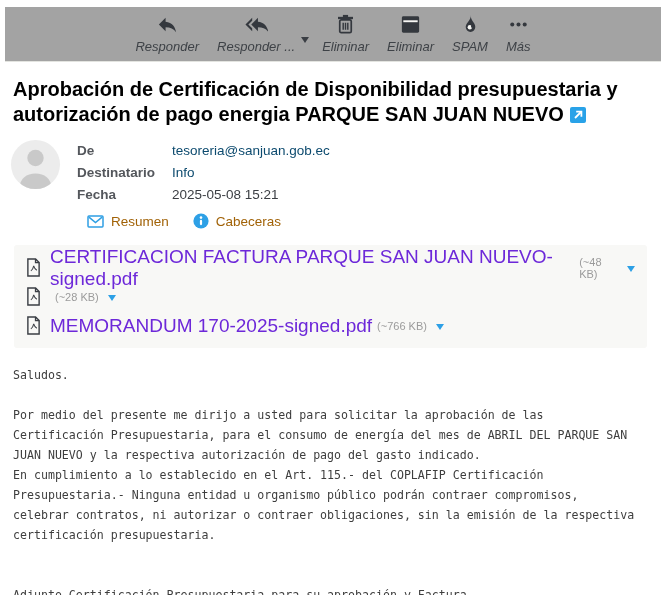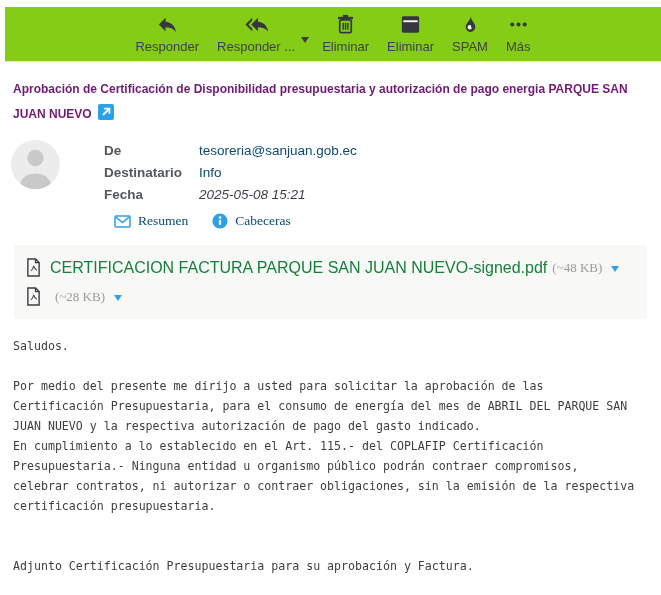--- a/index.html
+++ b/index.html
@@ -4,64 +4,64 @@
 <style>
   * { margin:0; padding:0; box-sizing:border-box; }
   html,body { background:#ffffff; }
   .page {
     position:relative; width:661px; height:595px; overflow:hidden;
     font-family:"Liberation Sans", sans-serif; background:#ffffff;
   }
 
   
   .toolbar {
-    margin:7px 0 0 5px; height:55px; background:#84cc16;
+    margin:7px 0 0 5px; height:55px; background:#a3a3a3;
     border-bottom:1px solid #e3e4e0;
-    display:flex; justify-content:center; align-items:flex-start; padding-top:5px;
+    display:flex; justify-content:center; align-items:flex-start; padding-top:5px;font-style:italic;
   }
   .tb-group { display:flex; align-items:flex-start; }
   .tb-btn { display:flex; flex-direction:column; align-items:center; padding:1px 9px; cursor:pointer; }
   .tb-btn svg { width:23px; height:23px; }
   .tb-label { font-size:13px; color:#3e4247; margin-top:3px; white-space:nowrap; }
   .tb-caret {
     width:0; height:0; border-left:4.5px solid transparent; border-right:4.5px solid transparent;
     border-top:6px solid #3a3e44; margin:25px 4px 0 -3px; cursor:pointer;
   }
 
   
   .subject {
     margin:15px 14px 0 13px; width:645px;
-    font-size:12px; font-weight:bold; color:#701a75; line-height:25px;
+    font-size:20px; font-weight:bold; color:#000000; line-height:25px;
   }
   .extlink {
     display:inline-block; width:16px; height:16px; background:#29a2e8; border-radius:2px;
     vertical-align:-2px; margin-left:6px; cursor:pointer;
   }
   .extlink svg { width:16px; height:16px; display:block; }
 
   
-  .msg-head { display:flex; margin:13px 0 16px 11px;gap:27px; }
+  .msg-head { display:flex; margin:13px 0 16px 11px; }
   .avatar { width:49px; height:49px; border-radius:50%; background:#ececec; overflow:hidden; flex:none; }
   .avatar svg { width:49px; height:49px; display:block; }
   .head-table { margin-left:17px; padding-top:0; }
   .hrow { display:flex; line-height:22px; font-size:13.5px; }
   .hlabel { width:95px; font-weight:bold; color:#54575c; flex:none; }
   .hvalue-link { color:#0c4a6e; text-decoration:none; cursor:pointer; }
-  .hvalue-plain { color:#3b3e43;font-style:italic; }
+  .hvalue-plain { color:#3b3e43; }
   .head-actions { display:flex; margin:7px 0 0 10px; }
   .action-item { display:flex; align-items:center; margin-right:24px; cursor:pointer; }
   .action-item .a-icon { margin-right:7px; display:flex; }
-  .action-label { color:#0c4a6e; font-size:13.5px;font-family:Liberation Serif, serif; }
+  .action-label { color:#a16207; font-size:13.5px; }
 
   
   .attachments { margin:15px 14px 0 14px; background:#f8f8f6; border-radius:3px; padding:8px 12px; }
   .att-row { display:flex; align-items:center; height:29px; }
   .att-row svg.pdf { width:15px; height:19px; margin-right:9px; flex:none; }
-  .att-name { font-size:16px; color:#15803d; cursor:pointer; }
-  .att-size { font-size:13px; color:#9b9b9b; margin-left:5px;font-family:Liberation Serif, serif; }
+  .att-name { font-size:19px; color:#6d28d9; cursor:pointer; }
+  .att-size { font-size:11px; color:#9b9b9b; margin-left:5px; }
   .att-caret {
     width:0; height:0; border-left:4.5px solid transparent; border-right:4.5px solid transparent;
     border-top:6px solid #2da0e6; margin-left:9px; margin-top:2px; cursor:pointer;
   }
 
   
   .mail-body {
     margin:17px 5px 0 13px;
     font-family:"DejaVu Sans Mono","Liberation Mono",monospace;
     font-size:11.6px; line-height:20px; color:#3e3e3e;
@@ -219,20 +219,32 @@
         <g stroke="#3a3e44" stroke-width="1.5" fill="none">
           <path d="M2 1h8.2L14 4.8V19H2z"></path>
           <path d="M10.2 1v3.8H14"></path>
           <path d="M5.2 13.6c1.6-1 2.6-3.1 3-5.3.8 2.6 2 4.1 3.4 4.7" stroke-width="1.1"></path>
         </g>
       </svg>
       <span class="att-size">(~28 KB)</span>
       <span class="att-caret"></span>
     </div>
 
+    <div class="att-row">
+      <svg class="pdf" viewBox="0 0 16 20">
+        <g stroke="#3a3e44" stroke-width="1.5" fill="none">
+          <path d="M2 1h8.2L14 4.8V19H2z"></path>
+          <path d="M10.2 1v3.8H14"></path>
+          <path d="M5.2 13.6c1.6-1 2.6-3.1 3-5.3.8 2.6 2 4.1 3.4 4.7" stroke-width="1.1"></path>
+        </g>
+      </svg>
+      <span class="att-name">MEMORANDUM 170-2025-signed.pdf</span>
+      <span class="att-size">(~766 KB)</span>
+      <span class="att-caret"></span>
+    </div>
 
   </div>
 
   <div class="mail-body">Saludos.
 
 Por medio del presente me dirijo a usted para solicitar la aprobación de las
 Certificación Presupuestaria, para el consumo de energía del mes de ABRIL DEL PARQUE SAN
 JUAN NUEVO y la respectiva autorización de pago del gasto indicado.
 En cumplimiento a lo establecido en el Art. 115.- del COPLAFIP Certificación
 Presupuestaria.- Ninguna entidad u organismo público podrán contraer compromisos,

